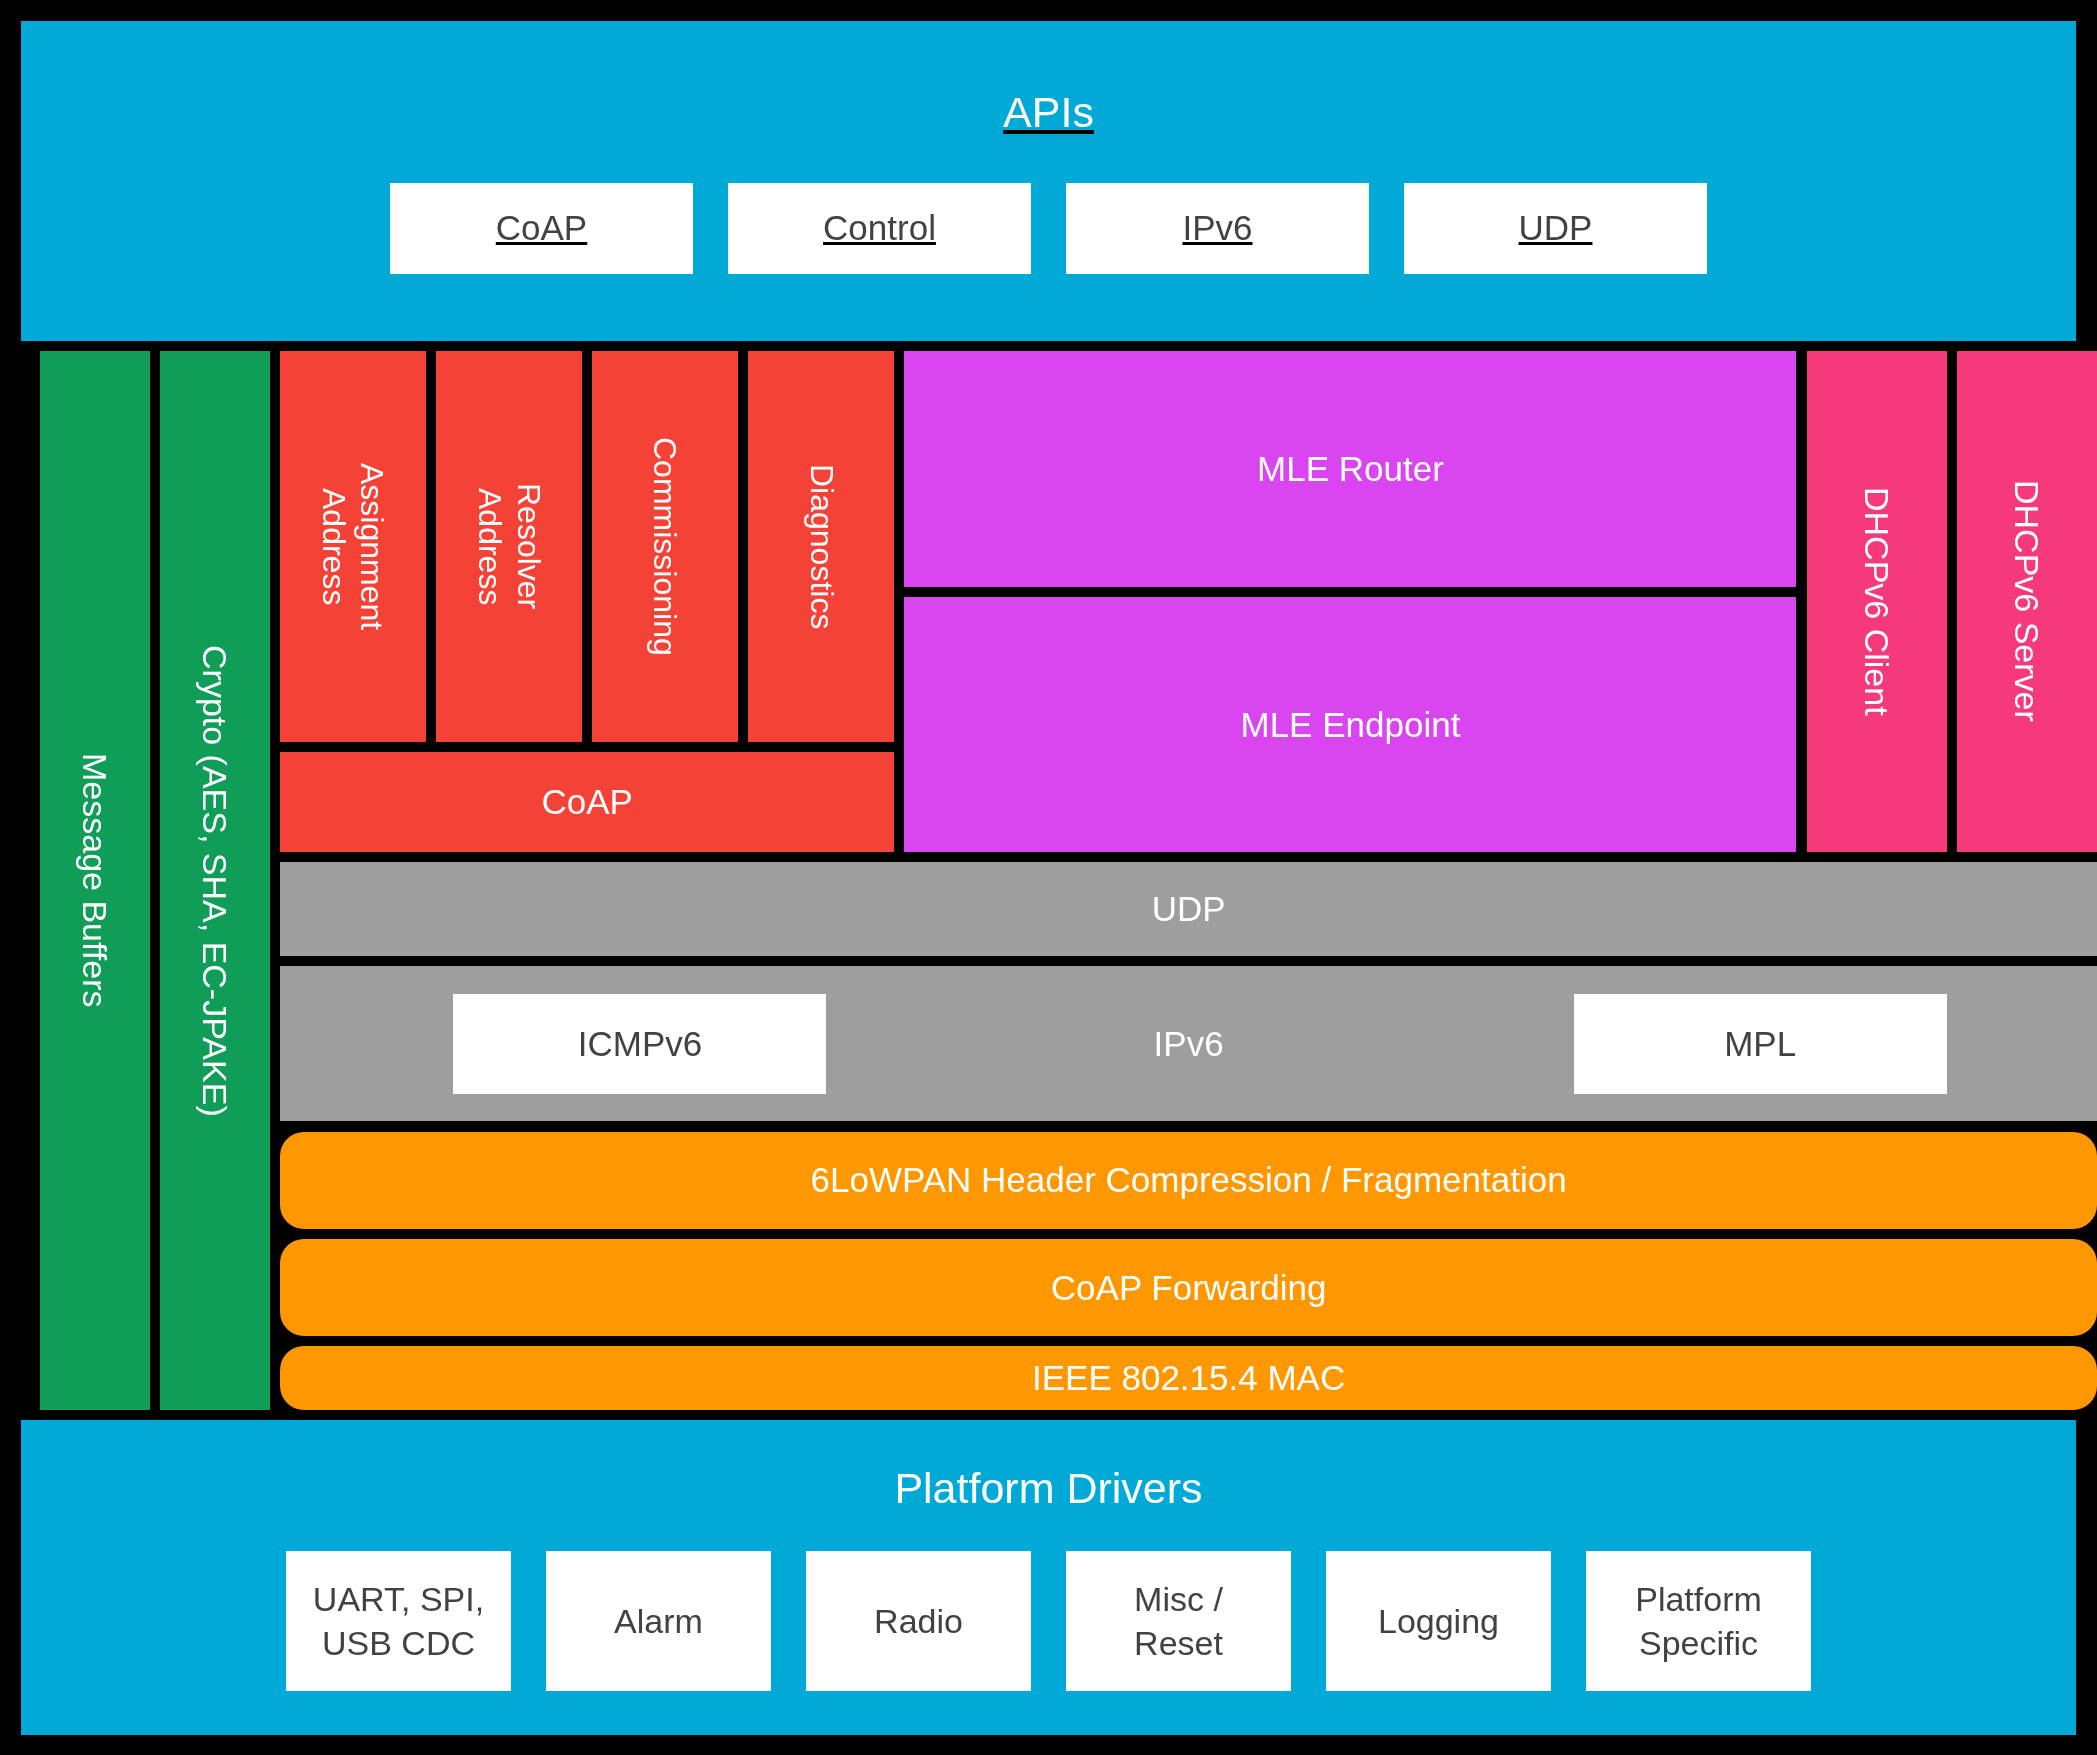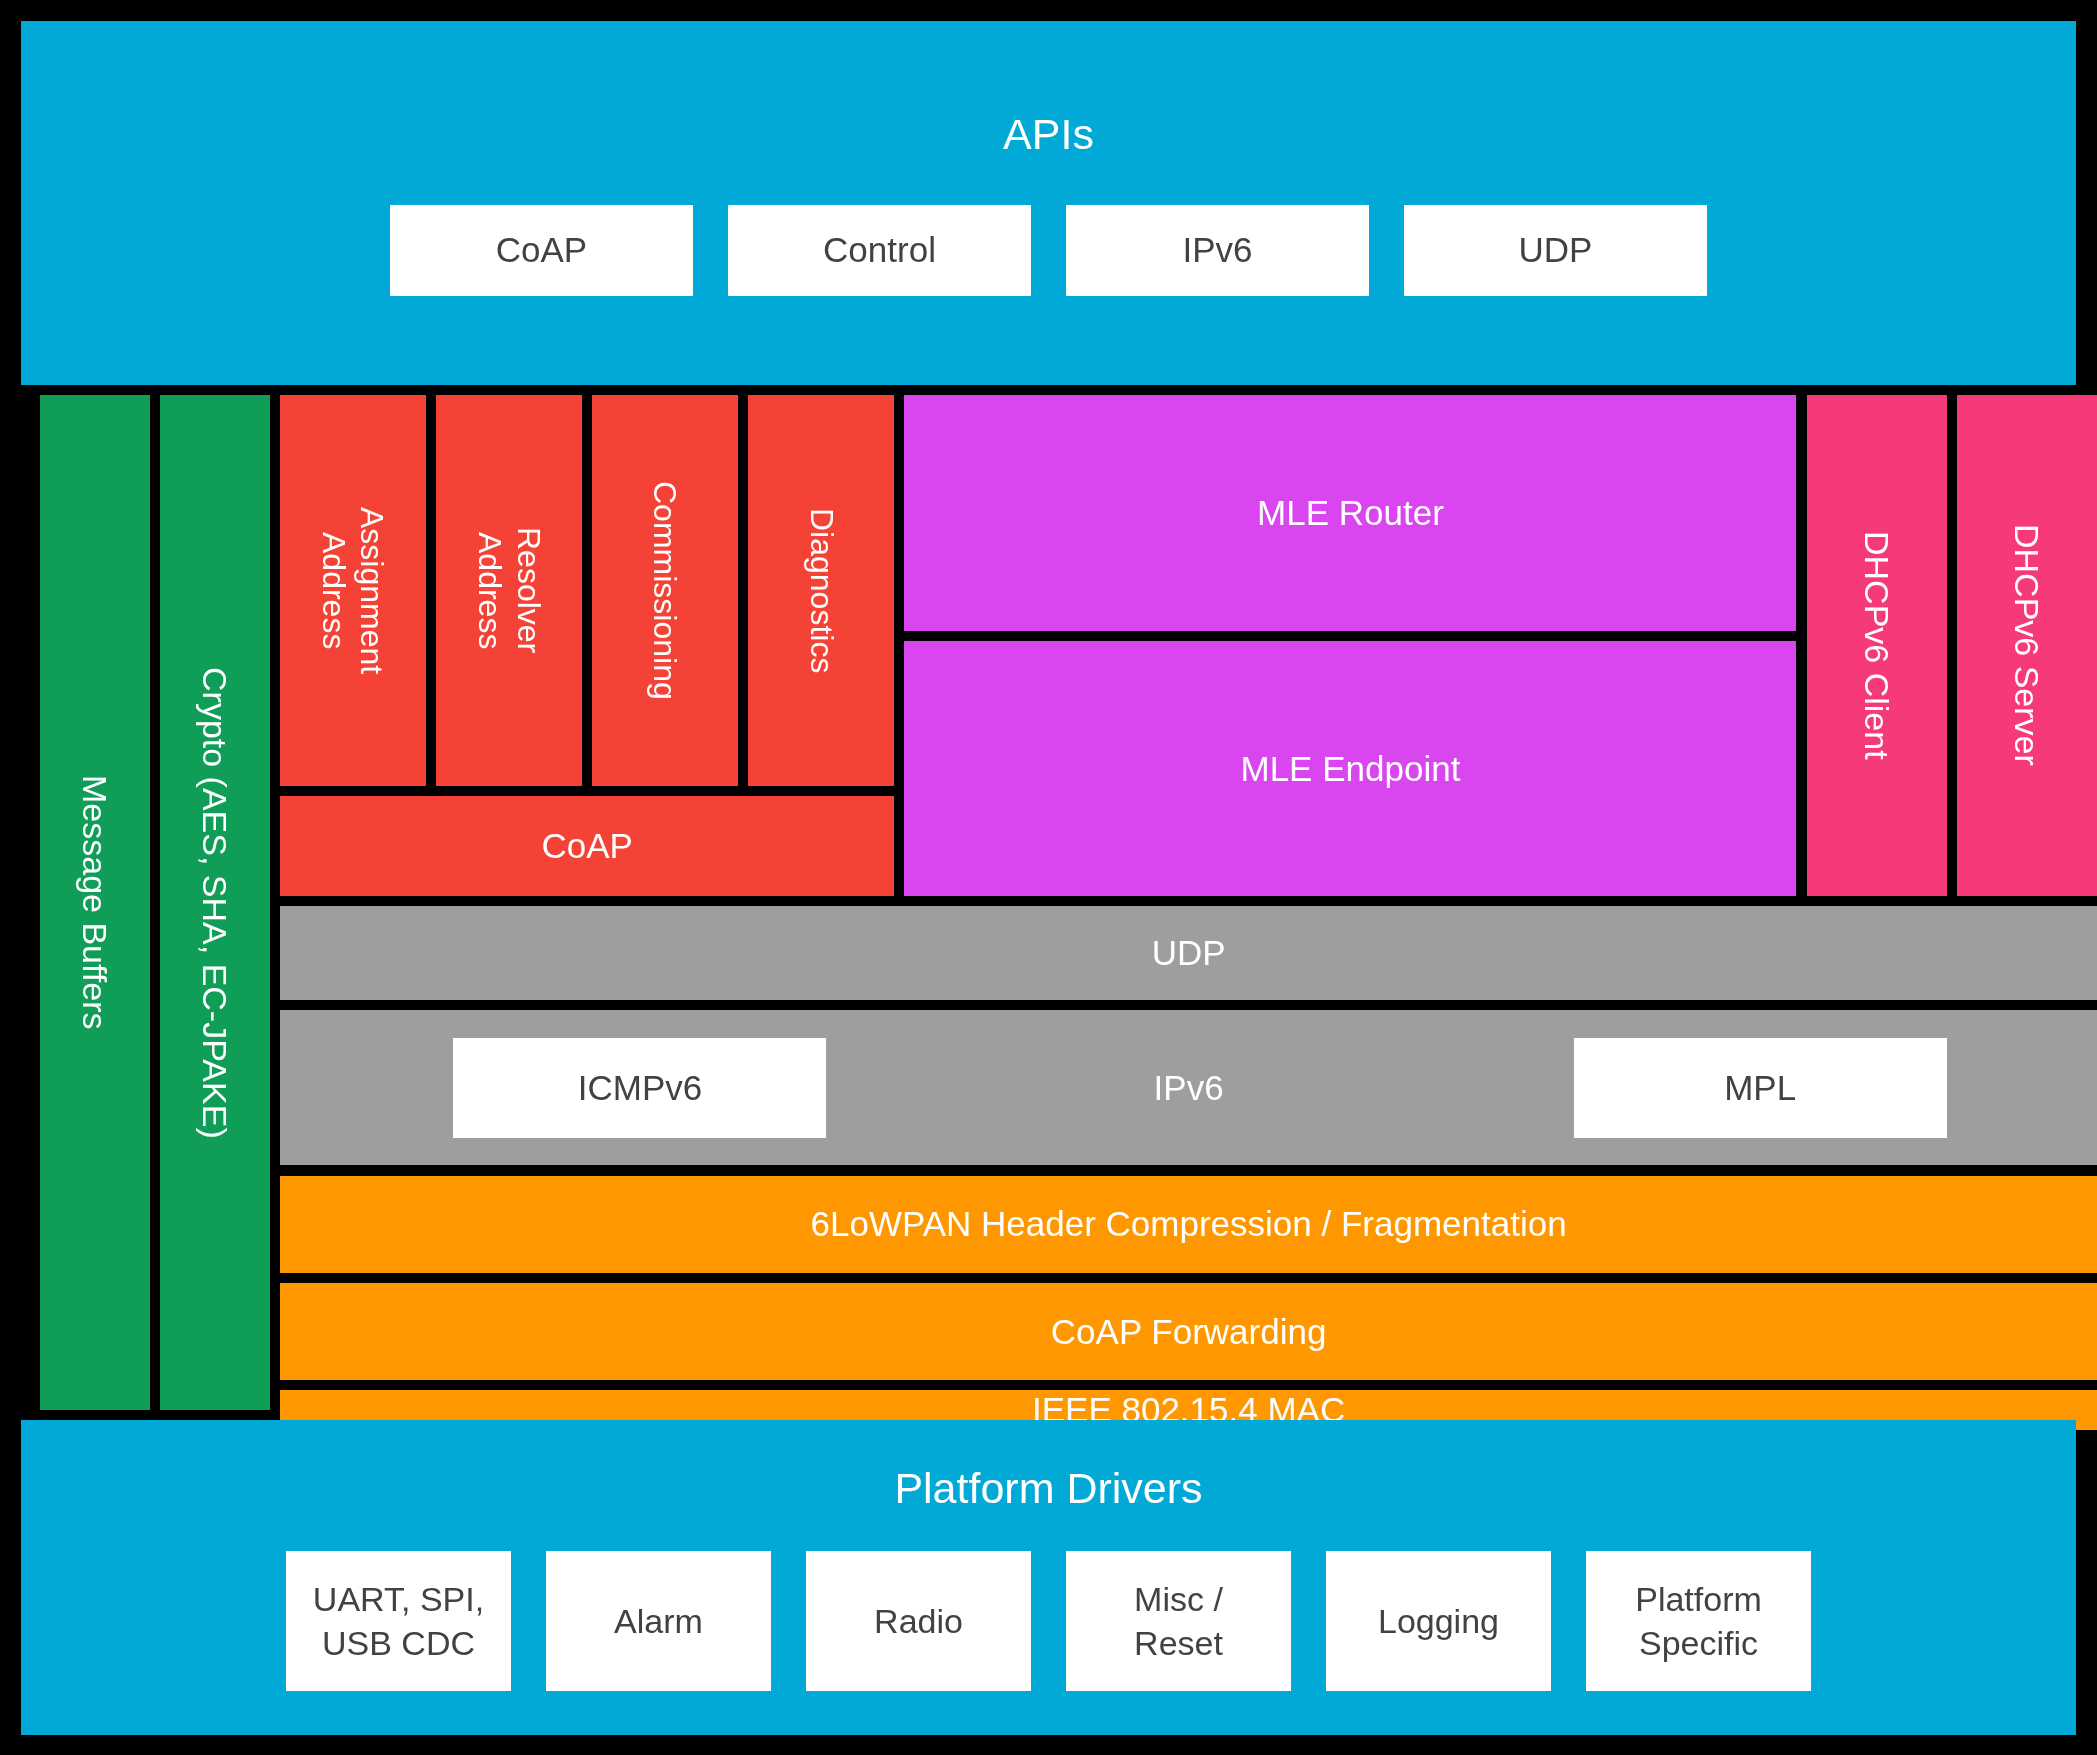--- a/index.html
+++ b/index.html
@@ -7,22 +7,22 @@
     position: relative;
     width: 2097px; height: 1756px;
     background: #000;
     box-sizing: border-box;
     padding: 20.6px;
     display: flex; flex-direction: column; gap: 10.3px;
     font-family: "Liberation Sans", sans-serif;
   }
   .band { background: #00A9D6; }
   .top-band {
-    height: 364px; flex: none;
-    display: flex; flex-direction: column; align-items: center; justify-content: center; gap: 46px;
+    height: 320px; flex: none;
+    display: flex; flex-direction: column; align-items: center; justify-content: center; gap: 46px; text-decoration: underline;
   }
   .band-title { color: #fff; font-size: 43px; }
   .boxes-row { display: flex; gap: 35px; justify-content: center; }
   .white-box {
     background: #fff; color: #424242;
     display: flex; align-items: center; justify-content: center;
     text-align: center; font-size: 35px; line-height: 1.3;
     white-space: pre-line;
   }
   .api-box { width: 303px; height: 91px; }
@@ -56,21 +56,21 @@
 
   .gray { background: #9E9E9E; }
   .udp-bar { height: 94px; flex: none; }
   .ipv6-band { height: 155px; flex: none; display: flex; align-items: center; }
   .ipv6-section { flex: 1; display: flex; align-items: center; justify-content: center; }
   .inner-box { width: 373px; height: 100px; }
   .icmp-box { margin-left: 114px; }
   .mpl-box { margin-right: 68px; }
   .ipv6-label { color: #fff; font-size: 35px; }
 
-  .orange { background: #FF9800; }
+  .orange { background: #FF9800; border-radius: 24px; }
   .orange-bar { height: 97px; flex: none; }
   .orange-bar.grow { height: auto; flex: 1; }
 
   .bottom-band {
     height: 315px; flex: none;
     display: flex; flex-direction: column; align-items: center; justify-content: center; gap: 38px;
   }
   .driver-box { width: 225px; height: 140px; font-size: 34px; }
 </style>
 </head>

